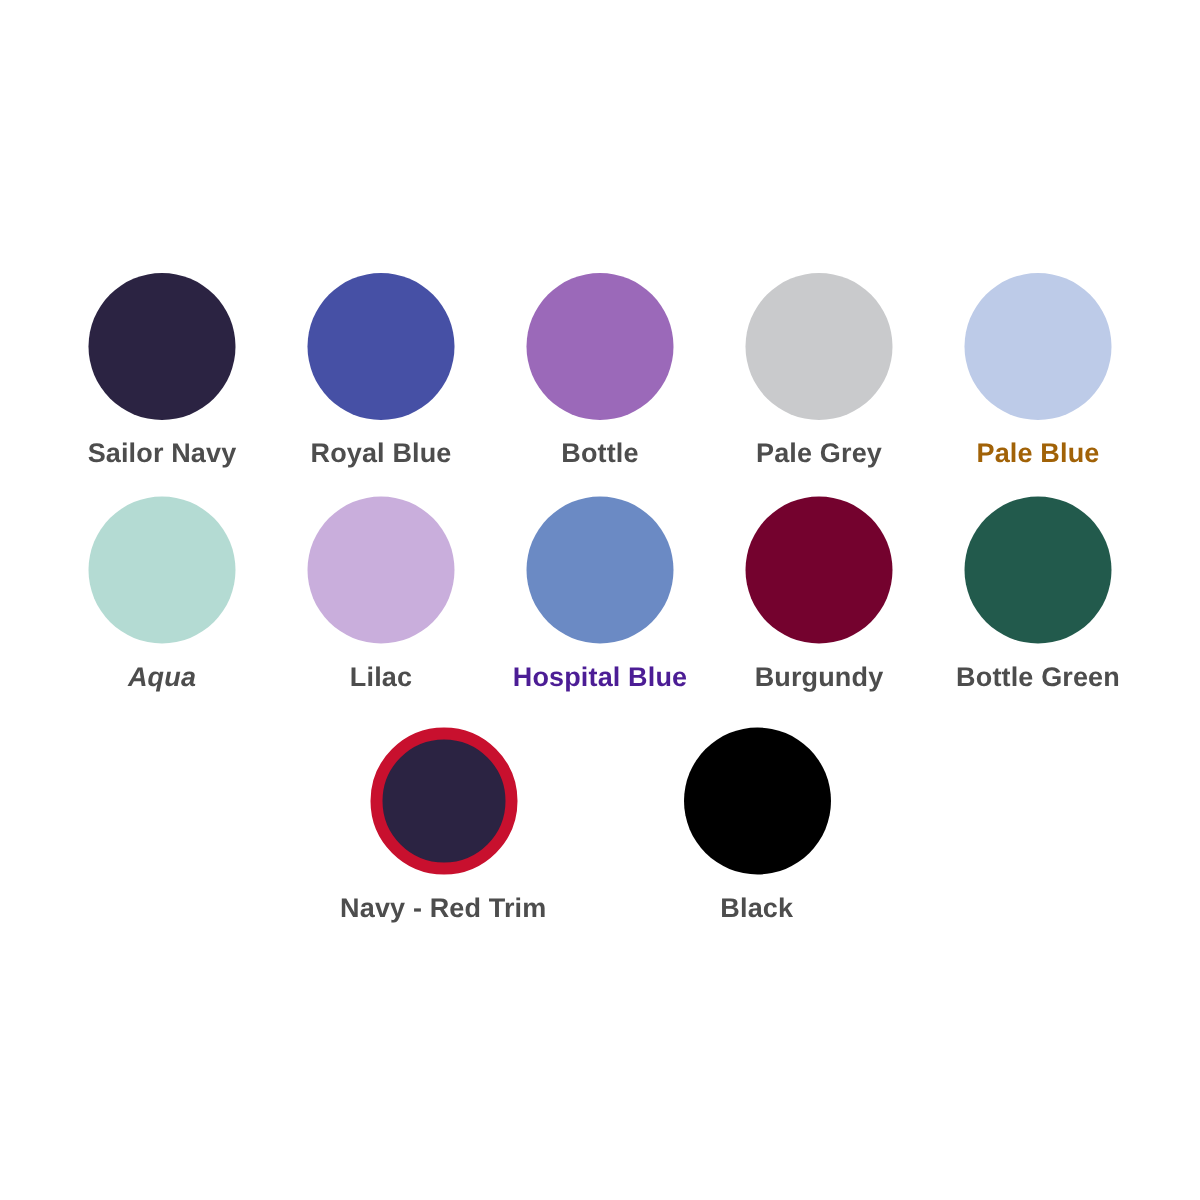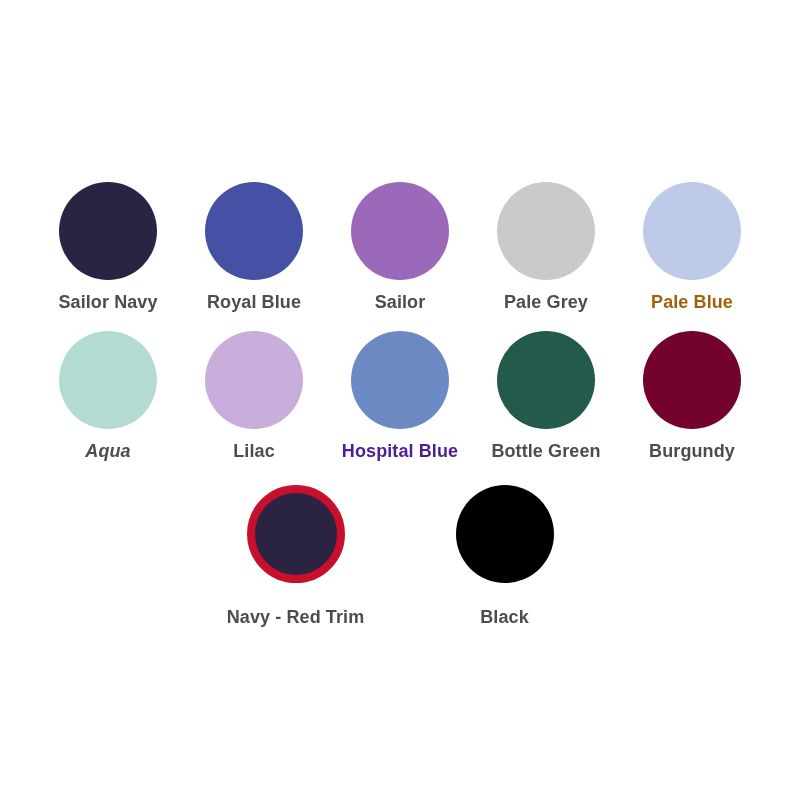--- a/index.html
+++ b/index.html
@@ -44,21 +44,20 @@
   }
 
   
   .row-0 .swatch-cell,
   .row-1 .swatch-cell {
     width: 146px;
   }
   
   .row-2 .swatch-cell {
     width: 209px;
-    gap: 12px;
   }
 
   .swatch-disc {
     width: 98px;
     height: 98px;
     border-radius: 50%;
     box-sizing: border-box;
     flex: 0 0 auto;
   }
 
@@ -87,21 +86,21 @@
     <div class="swatch-cell">
       <div class="swatch-disc" style="background-color: rgb(43, 35, 66);"></div>
       <div class="swatch-label" style="color: rgb(77, 77, 77);">Sailor Navy</div>
     </div>
     <div class="swatch-cell">
       <div class="swatch-disc" style="background-color: rgb(70, 80, 165);"></div>
       <div class="swatch-label" style="color: rgb(77, 77, 77);">Royal Blue</div>
     </div>
     <div class="swatch-cell">
       <div class="swatch-disc" style="background-color: rgb(155, 105, 185);"></div>
-      <div class="swatch-label" style="color: rgb(77, 77, 77);">Sailor</div>
+      <div class="swatch-label" style="color: rgb(77, 77, 77);">Bottle</div>
     </div>
     <div class="swatch-cell">
       <div class="swatch-disc" style="background-color: rgb(201, 202, 204);"></div>
       <div class="swatch-label" style="color: rgb(77, 77, 77);">Pale Grey</div>
     </div>
     <div class="swatch-cell">
       <div class="swatch-disc" style="background-color: rgb(189, 203, 232);"></div>
       <div class="swatch-label" style="color: #a16207; text-align: right;">Pale Blue</div>
     </div>
   </div>
@@ -113,26 +112,26 @@
     </div>
     <div class="swatch-cell">
       <div class="swatch-disc" style="background-color: rgb(201, 174, 220);"></div>
       <div class="swatch-label" style="color: rgb(77, 77, 77);">Lilac</div>
     </div>
     <div class="swatch-cell">
       <div class="swatch-disc" style="background-color: rgb(107, 138, 196);"></div>
       <div class="swatch-label" style="color: #4c1d95;">Hospital Blue</div>
     </div>
     <div class="swatch-cell">
+      <div class="swatch-disc" style="background-color: rgb(116, 2, 46);"></div>
+      <div class="swatch-label" style="color: rgb(77, 77, 77);">Burgundy</div>
+    </div>
+    <div class="swatch-cell">
       <div class="swatch-disc" style="background-color: rgb(34, 90, 76);"></div>
       <div class="swatch-label" style="color: rgb(77, 77, 77);">Bottle Green</div>
-    </div>
-    <div class="swatch-cell">
-      <div class="swatch-disc" style="background-color: rgb(116, 2, 46);"></div>
-      <div class="swatch-label" style="color: rgb(77, 77, 77);">Burgundy</div>
     </div>
   </div>
 
   <div class="swatch-row row-2">
     <div class="swatch-cell">
       <div class="swatch-disc has-trim" style="background-color: rgb(43, 35, 66); border-color: rgb(200, 16, 46);"></div>
       <div class="swatch-label" style="color: rgb(77, 77, 77);">Navy - Red Trim</div>
     </div>
     <div class="swatch-cell">
       <div class="swatch-disc" style="background-color: rgb(0, 0, 0);"></div>

